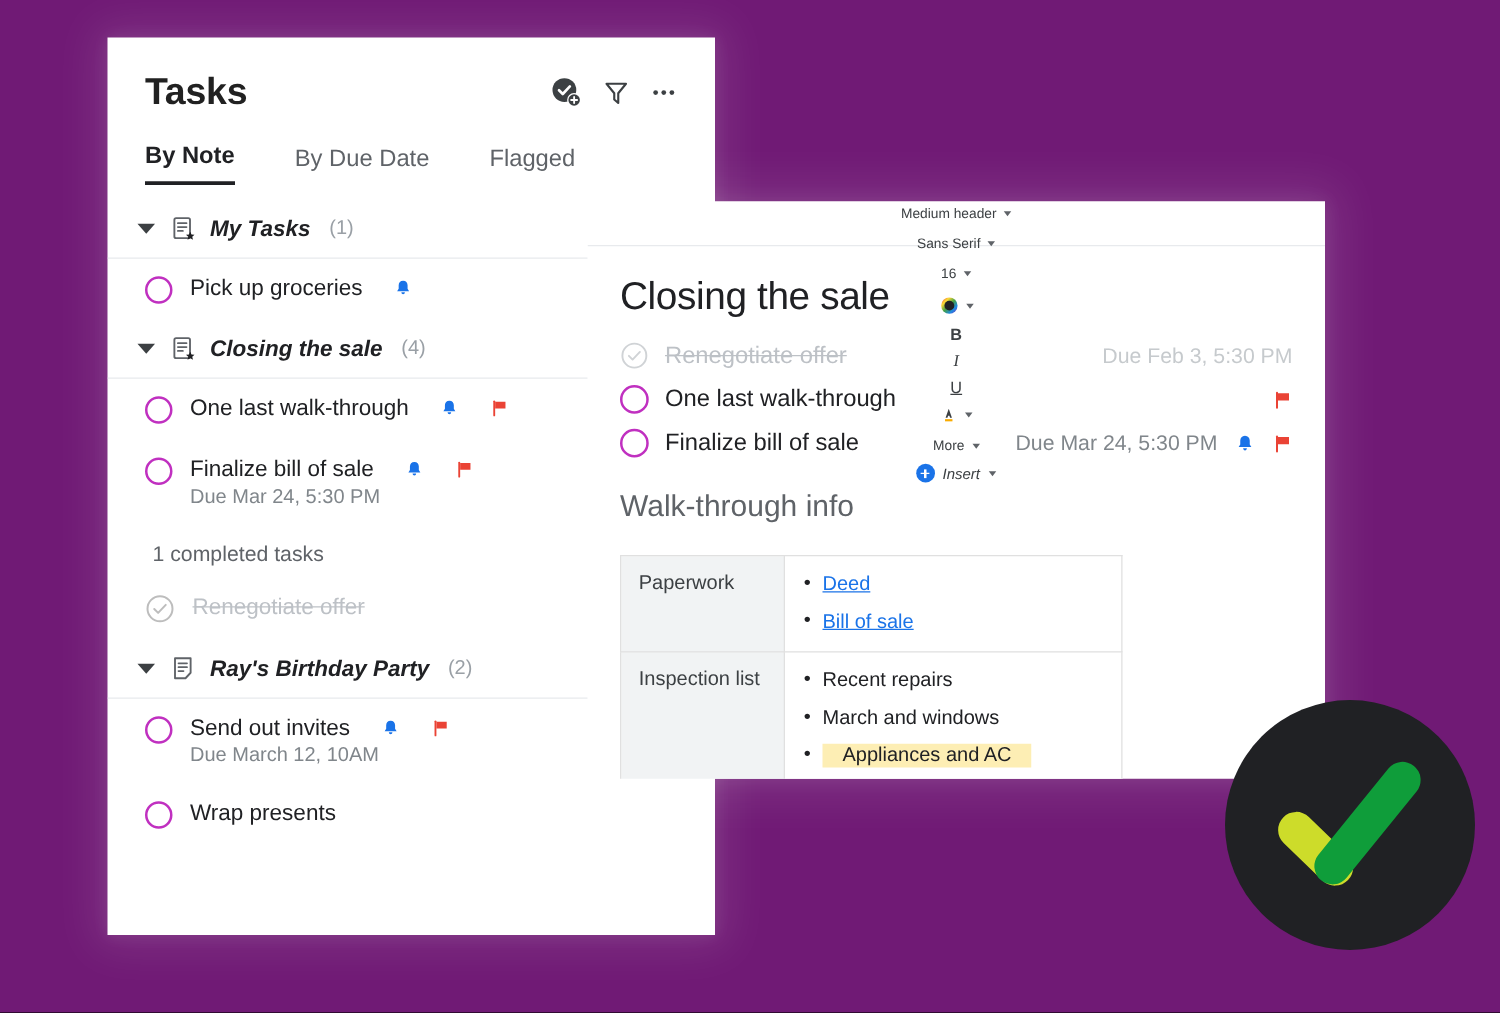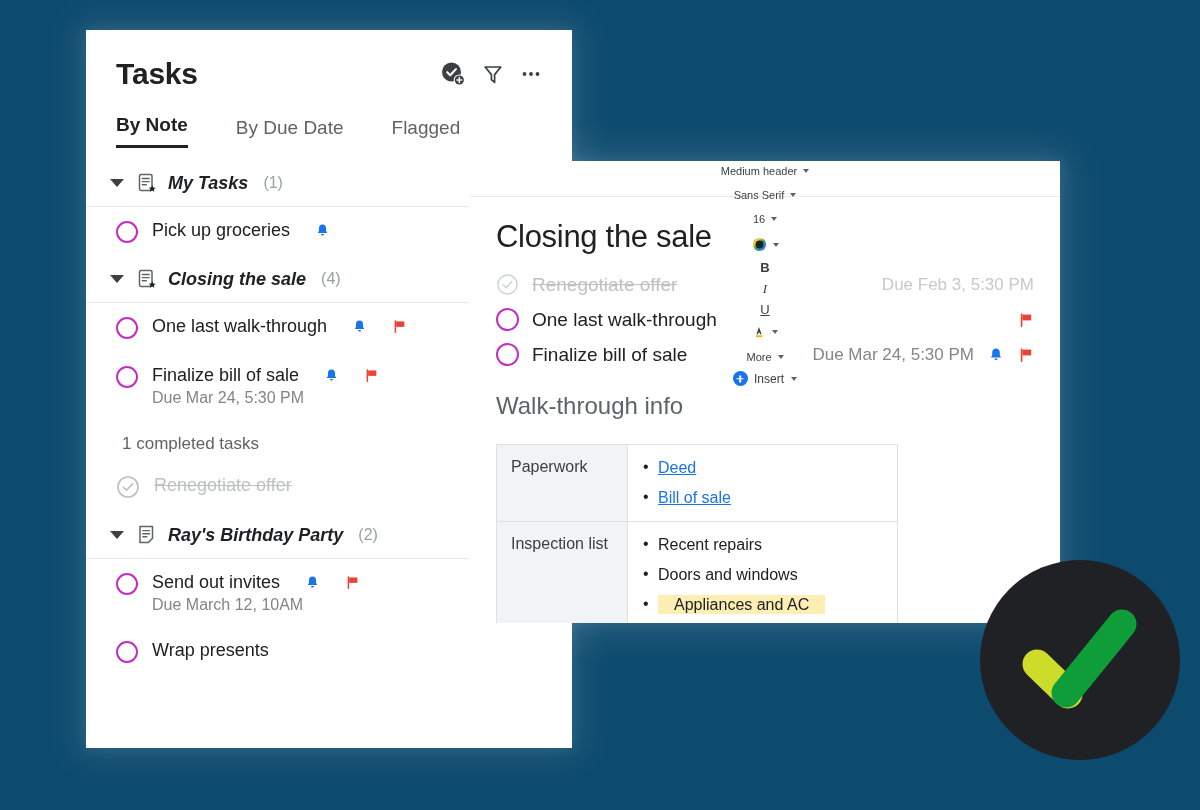--- a/index.html
+++ b/index.html
@@ -9,21 +9,21 @@
     height: 810px;
     background: #000000;
     font-family: "Liberation Sans", sans-serif;
     overflow: hidden;
   }
 
   #stage {
     position: relative;
     width: 1200px;
     height: 810px;
-    background: #0c4a6e;
+    background: #701a75;
   }
 
   
   #tasks-panel {
     position: absolute;
     left: 86px;
     top: 30px;
     width: 486px;
     height: 718px;
     background: #ffffff;
@@ -194,20 +194,21 @@
     line-height: 1;
   }
   .tb-spacer { flex: 1; }
   .insert-btn {
     display: flex;
     align-items: center;
     gap: 6px;
     font-size: 12px;
     color: #3c4043;
     cursor: pointer;
+    font-style: italic;
   }
   .plus-circle {
     width: 15px; height: 15px;
     border-radius: 50%;
     background: #1a73e8;
     position: relative;
     flex: none;
   }
   .plus-circle::before, .plus-circle::after {
     content: "";
@@ -585,21 +586,21 @@
               <li><a>Deed</a></li>
               <li><a>Bill of sale</a></li>
             </ul>
           </td>
         </tr>
         <tr>
           <td class="k">Inspection list</td>
           <td class="v">
             <ul class="bullets">
               <li>Recent repairs</li>
-              <li>Doors and windows</li>
+              <li>March and windows</li>
               <li><span class="hl">Appliances and AC</span></li>
             </ul>
           </td>
         </tr>
       </tbody>
         </table>
     </div>
   </div>
 
   <div id="badge">

